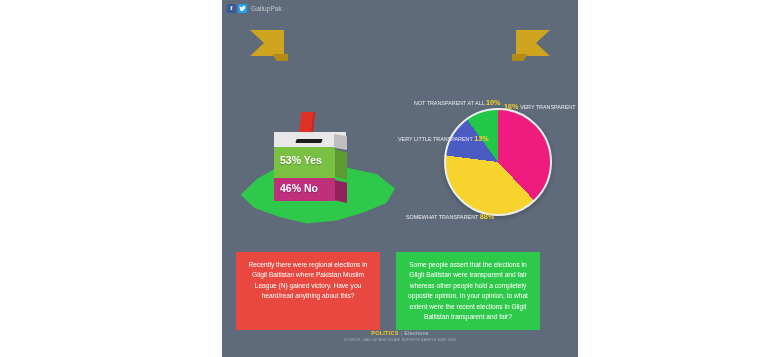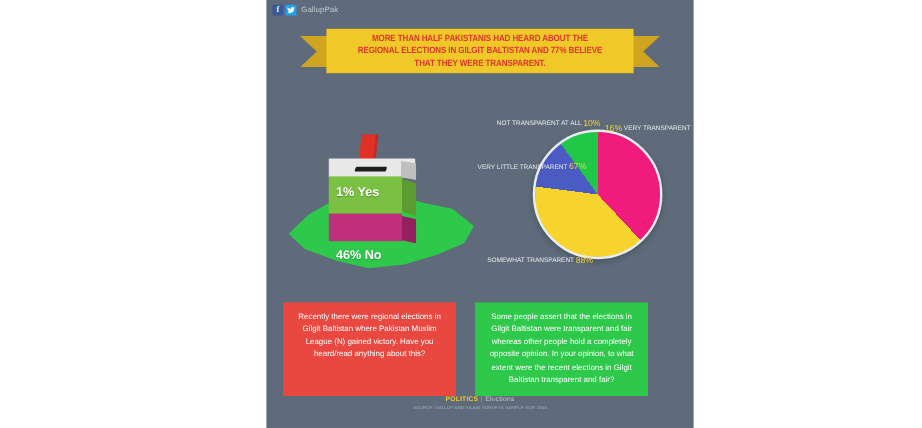--- a/index.html
+++ b/index.html
@@ -103,36 +103,36 @@
   .box-pink-side {
     position: absolute; left: 61px; top: 48px; width: 12px; height: 23px;
     background: #93215e; clip-path: polygon(0 0, 100% 12%, 100% 100%, 0 88%);
   }
   .box-label {
     position: absolute; color: #ffffff; font-weight: bold;
     font-size: 10.5px; white-space: nowrap;
     text-shadow: 0 1px 1px rgba(0,0,0,.28);
   }
   .lbl-yes { left: 6px; top: 22px; }
-  .lbl-no  { left: 6px; top: 50px; margin-top: 25px; }
+  .lbl-no  { left: 6px; top: 50px; }
 
   
   .pie-zone { position: absolute; left: 176px; top: 86px; width: 178px; height: 152px; }
   .pie {
     position: absolute; left: 46px; top: 22px; width: 108px; height: 108px;
     border-radius: 50%; border: 2px solid #e9edf1;
     background: conic-gradient(
       #ef1b7d 0deg 136.8deg,
       #f7d32e 136.8deg 277.2deg,
       #4a5cc4 277.2deg 324deg,
       #21c847 324deg 360deg);
     box-shadow: 0 2px 5px rgba(0,0,0,.22);
   }
   .pie-lbl { position: absolute; font-size: 5.4px; line-height: 1.25; color: #e8eaed; white-space: nowrap; }
-  .pie-lbl .pct { color: #f7d32e; font-weight: normal; font-size: 7.2px; vertical-align: -.5px; }
+  .pie-lbl .pct { color: #f7d32e; font-weight: bold; font-size: 7.2px; vertical-align: -.5px; }
   .l-notrans { left: 16px;  top: 12px;  text-align: right; }
   .l-very    { left: 106px; top: 16px;  text-align: left; }
   .l-little  { left: 0px;   top: 48px;  text-align: right; }
   .l-somewhat{ left: 8px;   top: 126px; text-align: right; }
 
   
   .qbox {
     position: absolute; top: 252px; width: 144px; height: 78px;
     padding: 8px 10px; color: #ffffff;
     font-size: 6.6px; line-height: 1.58; text-align: center;
@@ -163,57 +163,54 @@
           </svg>
       </span>
       <span class="social-handle">GallupPak</span>
     </div>
 
     <div class="ribbon-wrap">
       <div class="ribbon-tail left"></div>
       <div class="ribbon-tail right"></div>
       <div class="ribbon-fold left"></div>
       <div class="ribbon-fold right"></div>
-      <div class="ribbon-body">
-        <div class="ribbon-text">MORE THAN HALF PAKISTANIS HAD HEARD ABOUT THE REGIONAL ELECTIONS IN GILGIT BALTISTAN AND 77% BELIEVE THAT THEY WERE TRANSPARENT.</div>
-      </div>
     </div>
 
     <div class="ballot-zone">
       <div class="land"></div>
       <div class="box">
         <div class="slip"></div>
         <div class="box-top"></div>
         <div class="box-top-side"></div>
         <div class="slot"></div>
         <div class="box-green"></div>
         <div class="box-green-side"></div>
         <div class="box-pink"></div>
         <div class="box-pink-side"></div>
-        <div class="box-label lbl-yes">1% Yes</div>
+        <div class="box-label lbl-yes">53% Yes</div>
         <div class="box-label lbl-no">46% No</div>
       </div>
     </div>
 
     <div class="pie-zone">
       <div class="pie"></div>
 
       <div class="pie-lbl l-notrans">
         <span>NOT TRANSPARENT AT ALL</span>
         <span class="pct">10%</span>
       </div>
 
       <div class="pie-lbl l-very">
         <span class="pct">16%</span>
         <span>VERY TRANSPARENT</span>
       </div>
 
       <div class="pie-lbl l-little">
         <span>VERY LITTLE TRANSPARENT</span>
-        <span class="pct">67%</span>
+        <span class="pct">13%</span>
       </div>
 
       <div class="pie-lbl l-somewhat">
         <span>SOMEWHAT TRANSPARENT</span>
         <span class="pct">88%</span>
       </div>
     </div>
 
     <div class="qbox left">Recently there were regional elections in Gilgit Baltistan where Pakistan Muslim League (N) gained victory. Have you heard/read anything about this?</div>
     <div class="qbox right">Some people assert that the elections in Gilgit Baltistan were transparent and fair whereas other people hold a completely opposite opinion. In your opinion, to what extent were the recent elections in Gilgit Baltistan transparent and fair?</div>

